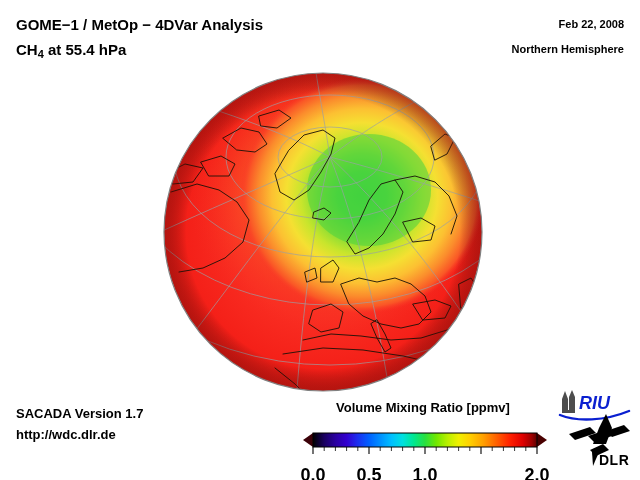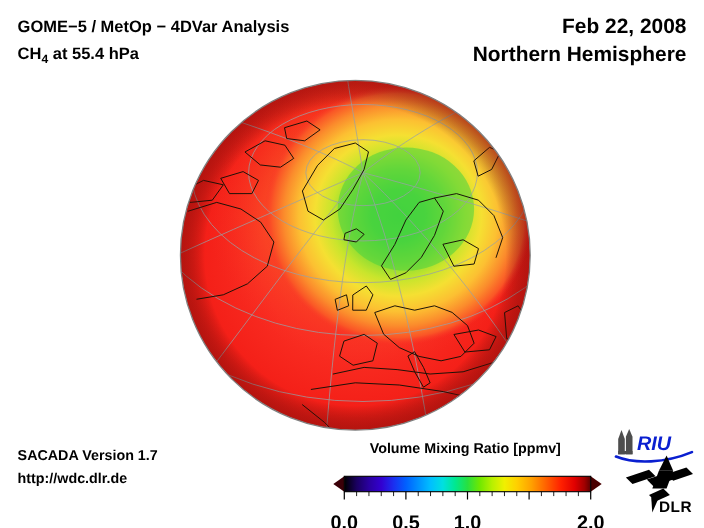--- a/index.html
+++ b/index.html
@@ -23,21 +23,21 @@
     top: 12px;
     font-size: 15px;
     font-weight: bold;
     line-height: 25px;
     white-space: nowrap;
   }
   .hdr-right {
     position: absolute;
     right: 16px;
     top: 12px;
-    font-size: 19px;
+    font-size: 11px;
     font-weight: bold;
     line-height: 25px;
     text-align: right;
     white-space: nowrap;
   }
   .hdr-line { display: block; }
   .sub {
     font-size: 11px;
     vertical-align: -3px;
   }
@@ -109,21 +109,21 @@
     left: 566px;
     top: 412px;
     width: 66px;
     height: 56px;
   }
 </style>
 </head>
 <body>
 
 <div class="hdr-left">
-  <span class="hdr-line">GOME−5 / MetOp − 4DVar Analysis</span>
+  <span class="hdr-line">GOME−1 / MetOp − 4DVar Analysis</span>
   <span class="hdr-line"><span>CH</span><span class="sub">4</span><span> at 55.4 hPa</span></span>
 </div>
 
 <div class="hdr-right">
   <span class="hdr-line">Feb 22, 2008</span>
   <span class="hdr-line">Northern Hemisphere</span>
 </div>
 
 <div id="globe-wrap">
   <svg id="globe-svg" width="320" height="320" viewBox="0 0 320 320">

